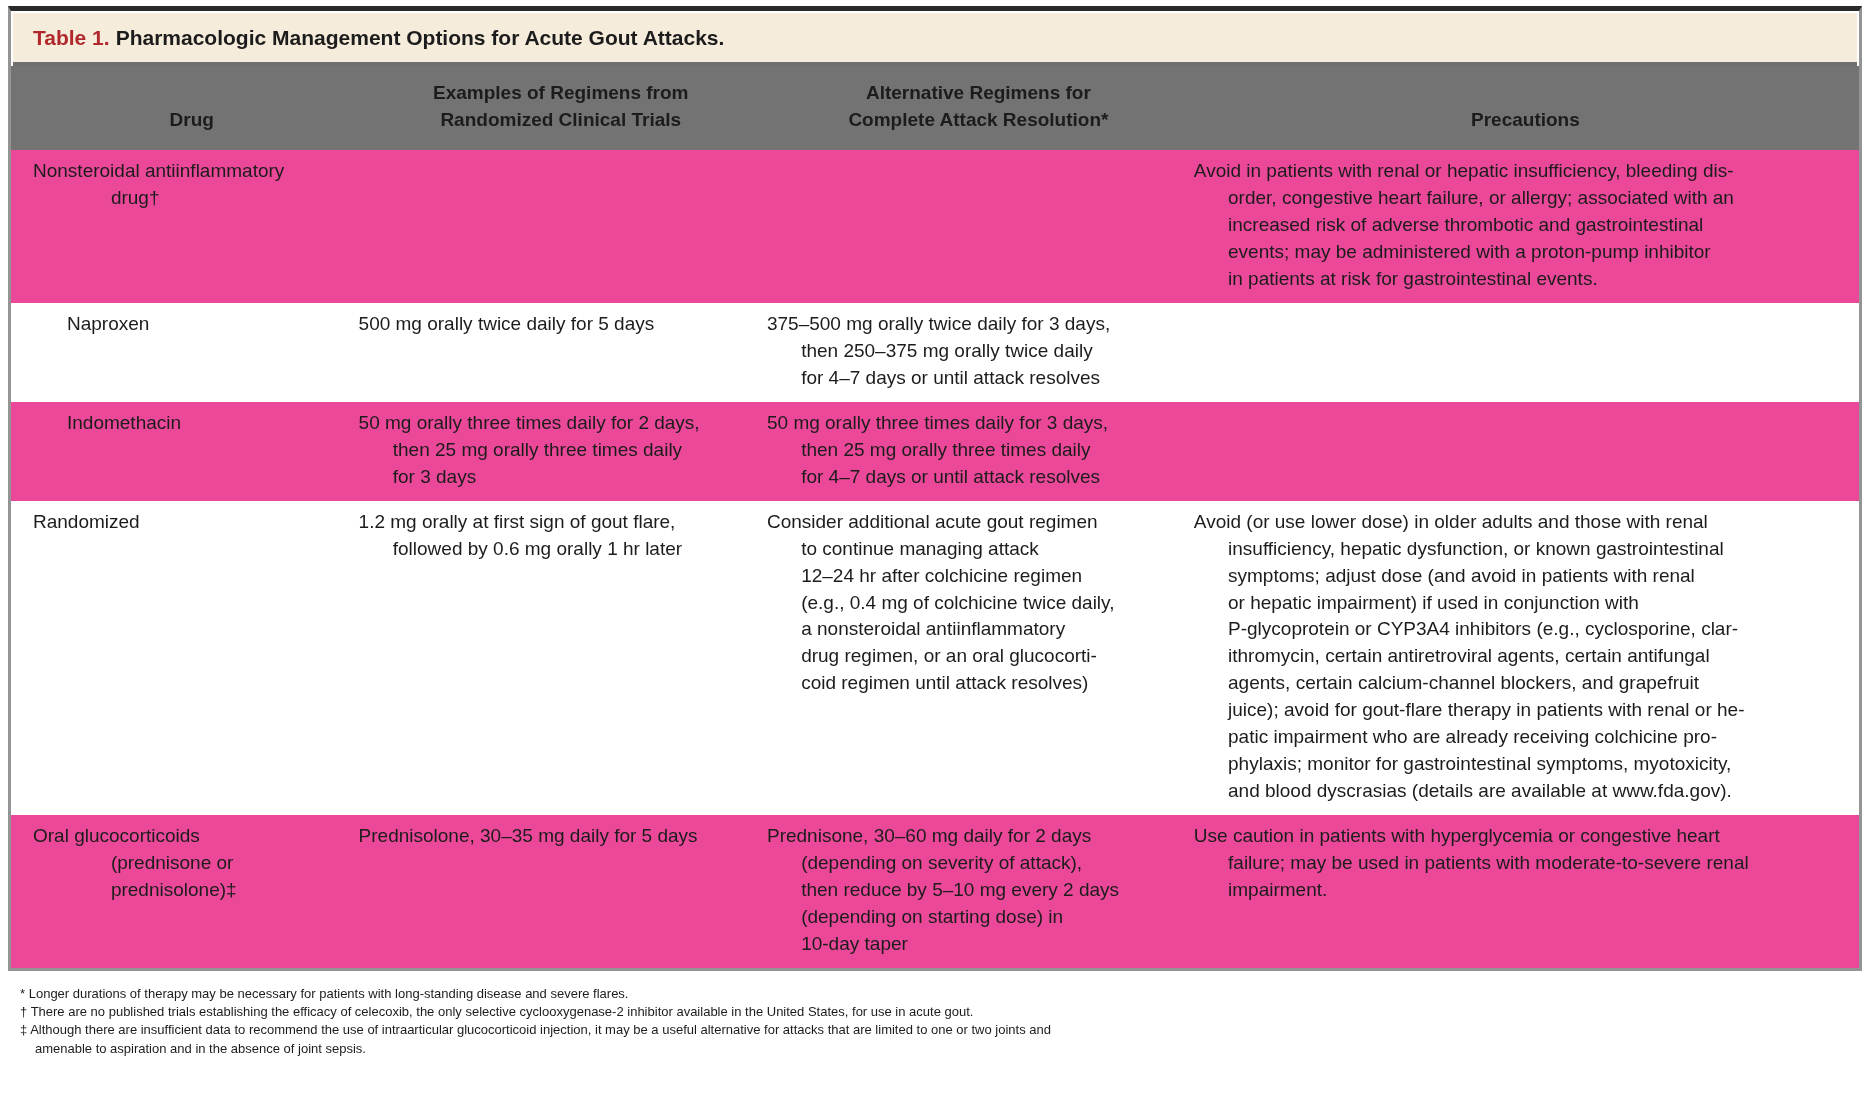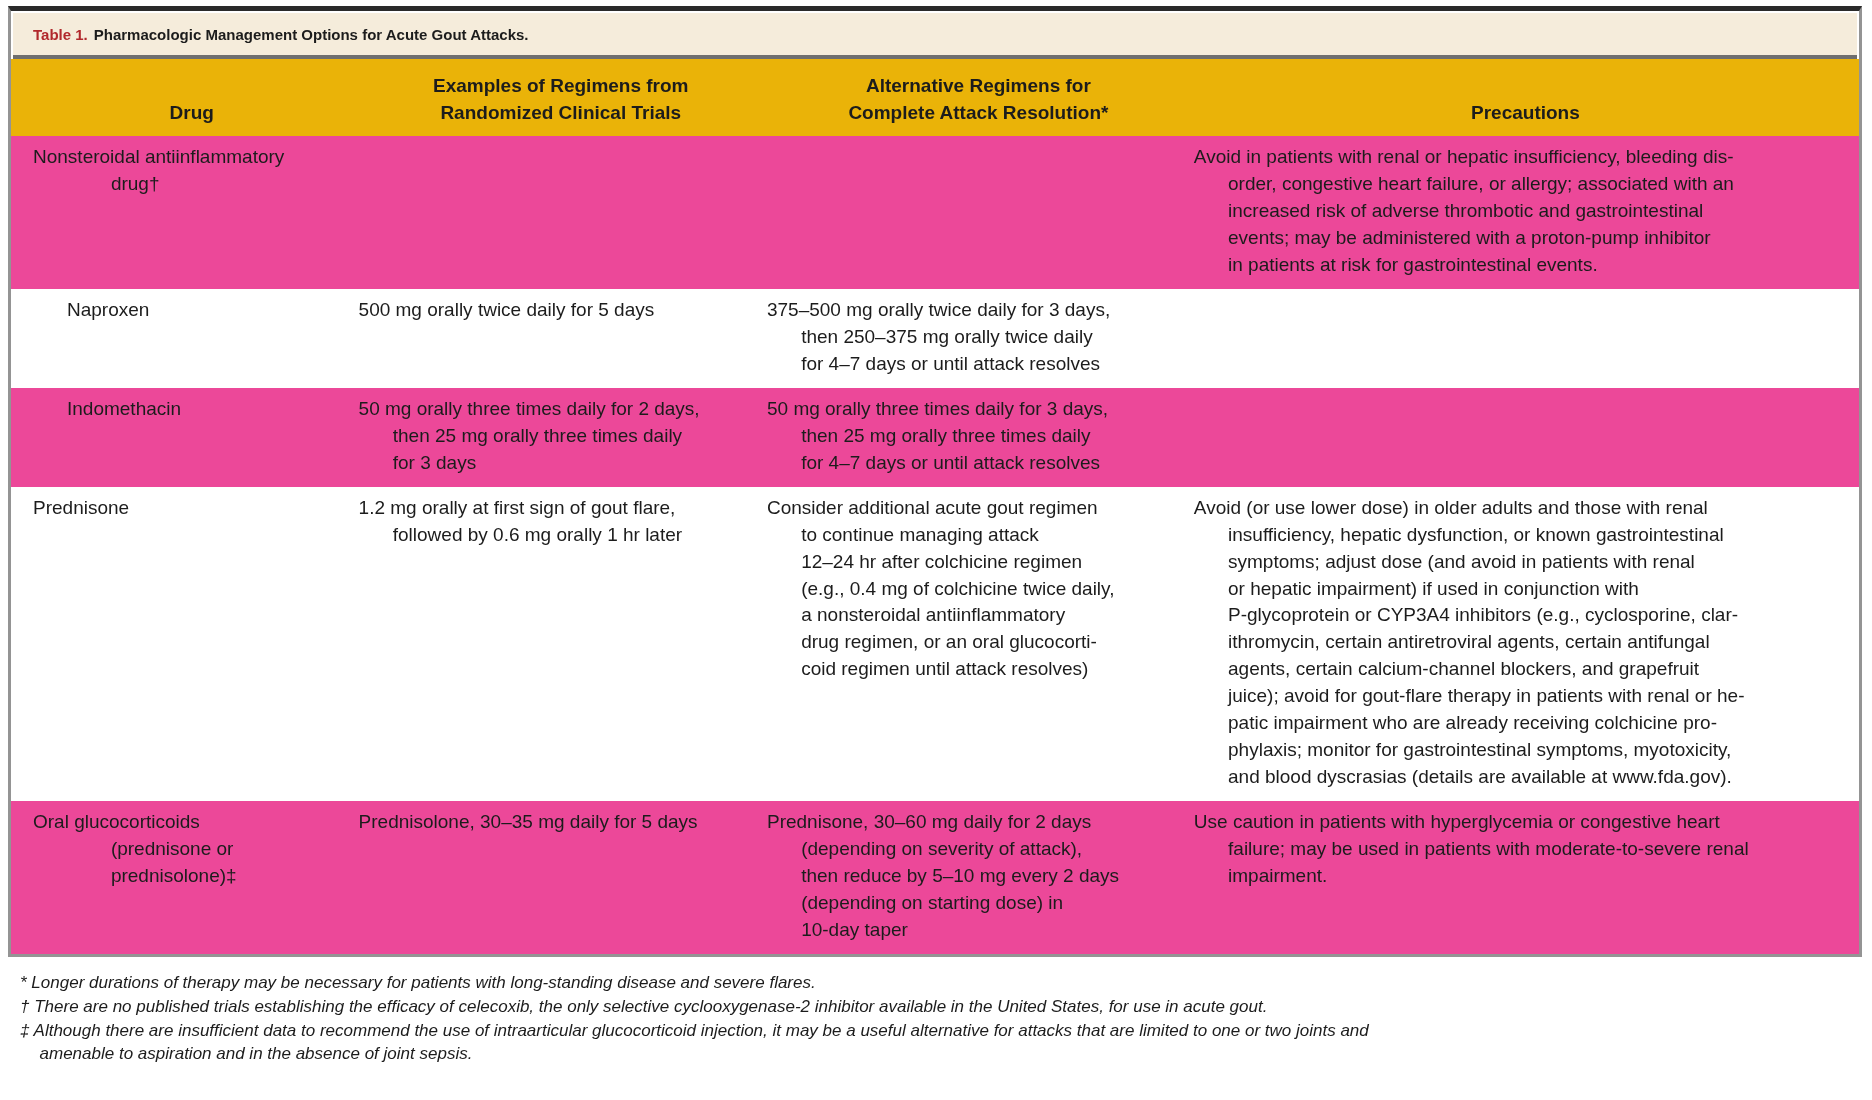--- a/index.html
+++ b/index.html
@@ -19,62 +19,61 @@
   .table-card{
     border-top:5px solid #2a2a2a;
     border-left:3px solid #949494;
     border-right:3px solid #949494;
     border-bottom:3px solid #949494;
   }
   .title-bar{
     background:#f5ecdb;
     margin:2px 2px 0 2px;
     padding:13px 20px 12px 20px;
-    font-size:15px;
+    font-size:21px;
     font-weight:bold;
     border-bottom:4px solid #6f6f6f;
   }
   .title-label{color:#b1282c;}
   .title-text{color:#1c1c1c;margin-left:6px;}
   
   table.gout{
     width:100%;
     border-collapse:collapse;
     table-layout:fixed;
     font-size:19px;
     line-height:1.42;
   }
   col.c1{width:18.7%;} col.c2{width:22.1%;} col.c3{width:23.1%;} col.c4{width:36.1%;}
   thead th{
     font-weight:bold;
     vertical-align:bottom;
     text-align:center;
     white-space:pre-line;
-    padding:14px 6px 9px 6px;
-    background:#eab308;
+    padding:14px 6px 16px 6px;
+    background:#737373;
   }
   thead th.h-drug{text-align:center;padding-left:22px;}
   tbody td{
     vertical-align:top;
     padding:8px 14px 10px 2px;
   }
   tbody tr.shaded{background:#ec4899;}
   td.c-drug{padding-left:22px;}
   td.c-sub{padding-left:56px;margin-top:40px;}
   td.c-prec{padding-right:24px;}
   
   .hang{white-space:pre-line;padding-left:1.8em;text-indent:-1.8em;}
   .hang-wide{white-space:pre-line;padding-left:4.1em;text-indent:-4.1em;}
   .plain{white-space:pre-line;}
   
   .footnotes{
     padding:14px 14px 0 12px;
-    font-size:17px;
+    font-size:13px;
     line-height:1.4;
-    font-style:italic;
   }
   .footnote{
     white-space:pre-line;
     padding-left:1.15em;
     text-indent:-1.15em;
   }
   .footnote .fn-marker{display:inline;}
   .footnote .fn-text{display:inline;}
 </style>
 </head>
@@ -154,21 +153,21 @@
               <div class="hang">50 mg orally three times daily for 3 days,
 then 25 mg orally three times daily
 for 4–7 days or until attack resolves</div>
             </td>
           <td class="c-prec">
               <div class="hang"></div>
             </td>
         </tr>
         <tr>
           <td class="c-drug">
-              <div class="hang-wide">Prednisone</div>
+              <div class="hang-wide">Randomized</div>
             </td>
           <td>
               <div class="hang">1.2 mg orally at first sign of gout flare,
 followed by 0.6 mg orally 1 hr later</div>
             </td>
           <td>
               <div class="hang">Consider additional acute gout regimen
 to continue managing attack
 12–24 hr after colchicine regimen
 (e.g., 0.4 mg of colchicine twice daily,

